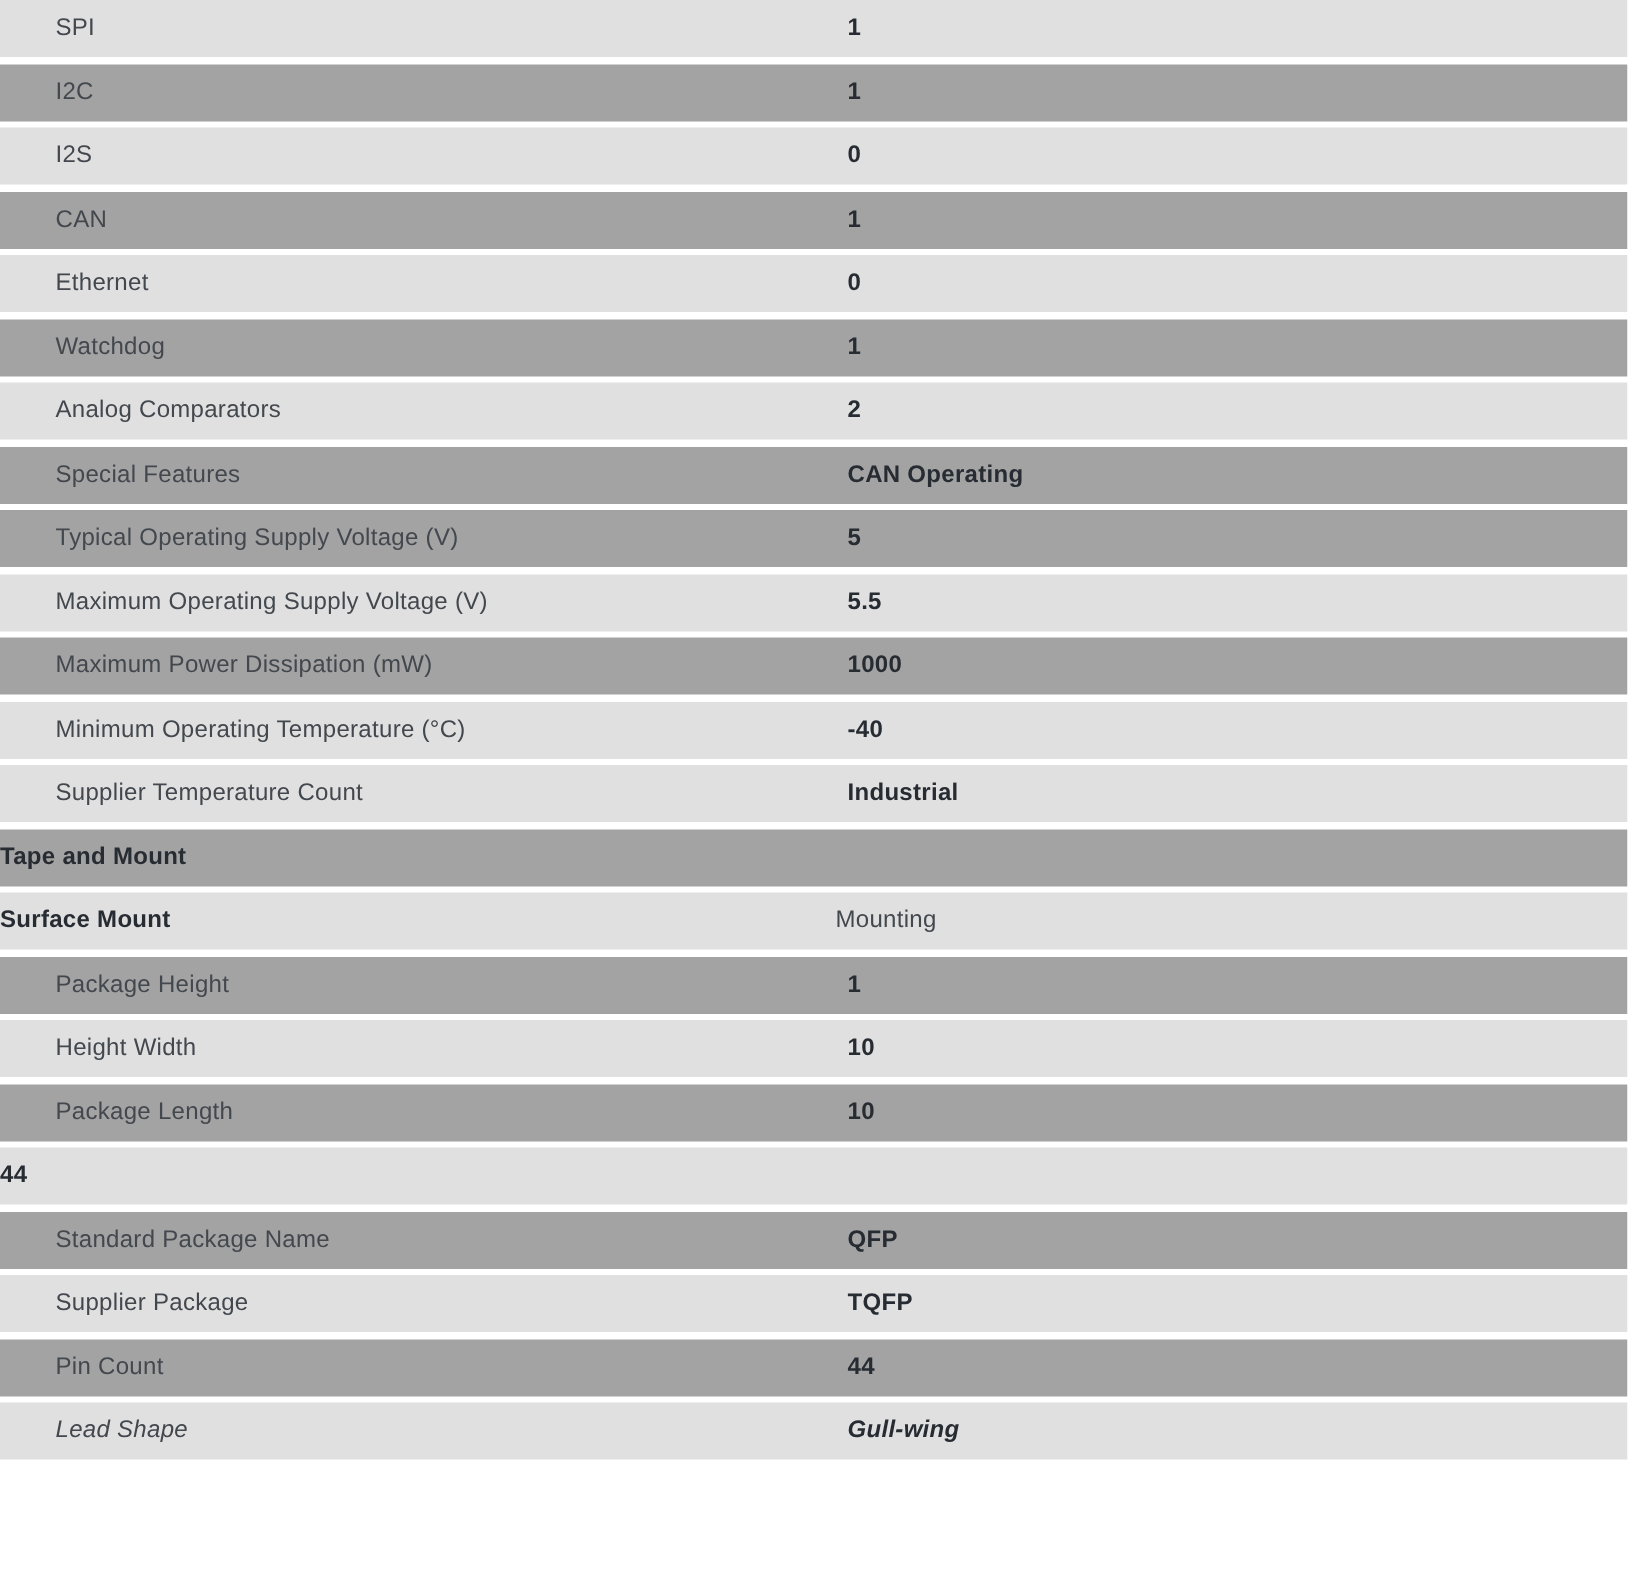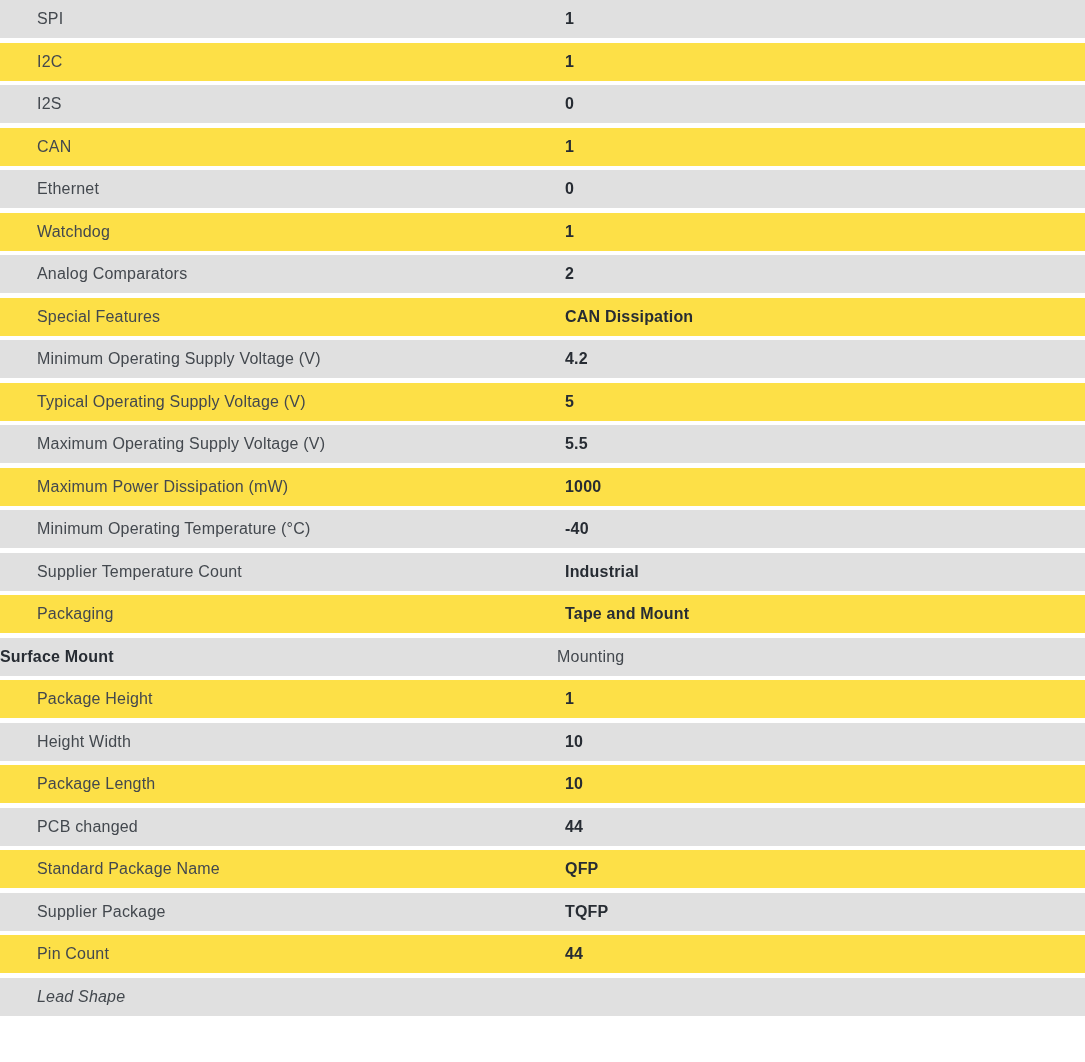--- a/index.html
+++ b/index.html
@@ -15,21 +15,21 @@
   }
   .spec-table {
     width: 1085px;
   }
   .spec-row {
     box-sizing: border-box;
     height: 38px;
     margin-bottom: 4.5px;
     display: flex;
     align-items: center;
-    background: #fde047;
+    background: #a3a3a3;
   }
   .spec-row.alt {
     background: #e0e0e0;
   }
   .spec-row:last-child {
     margin-bottom: 0;
     font-style: italic;
   }
   .cell {
     box-sizing: border-box;
@@ -86,27 +86,23 @@
     <div class="cell value">1</div>
   </div>
 
   <div class="spec-row alt">
     <div class="cell label">Analog Comparators</div>
     <div class="cell value">2</div>
   </div>
 
   <div class="spec-row">
     <div class="cell label">Special Features</div>
-    <div class="cell value">CAN Dissipation</div>
+    <div class="cell value">CAN Operating</div>
   </div>
 
-  <div class="spec-row alt">
-    <div class="cell label">Minimum Operating Supply Voltage (V)</div>
-    <div class="cell value">4.2</div>
-  </div>
 
   <div class="spec-row">
     <div class="cell label">Typical Operating Supply Voltage (V)</div>
     <div class="cell value">5</div>
   </div>
 
   <div class="spec-row alt">
     <div class="cell label">Maximum Operating Supply Voltage (V)</div>
     <div class="cell value">5.5</div>
   </div>
@@ -121,21 +117,20 @@
     <div class="cell value">-40</div>
   </div>
 
 
   <div class="spec-row alt">
     <div class="cell label">Supplier Temperature Count</div>
     <div class="cell value">Industrial</div>
   </div>
 
   <div class="spec-row">
-    <div class="cell label">Packaging</div>
     <div class="cell value">Tape and Mount</div>
   </div>
 
   <div class="spec-row alt">
     <div class="cell value">Surface Mount</div>
     <div class="cell label">Mounting</div>
   </div>
 
   <div class="spec-row">
     <div class="cell label">Package Height</div>
@@ -146,35 +141,35 @@
     <div class="cell label">Height Width</div>
     <div class="cell value">10</div>
   </div>
 
   <div class="spec-row">
     <div class="cell label">Package Length</div>
     <div class="cell value">10</div>
   </div>
 
   <div class="spec-row alt">
-    <div class="cell label">PCB changed</div>
     <div class="cell value">44</div>
   </div>
 
   <div class="spec-row">
     <div class="cell label">Standard Package Name</div>
     <div class="cell value">QFP</div>
   </div>
 
   <div class="spec-row alt">
     <div class="cell label">Supplier Package</div>
     <div class="cell value">TQFP</div>
   </div>
 
   <div class="spec-row">
     <div class="cell label">Pin Count</div>
     <div class="cell value">44</div>
   </div>
 
   <div class="spec-row alt">
     <div class="cell label">Lead Shape</div>
+    <div class="cell value">Gull-wing</div>
   </div>
 </div>
 
 </body></html>

